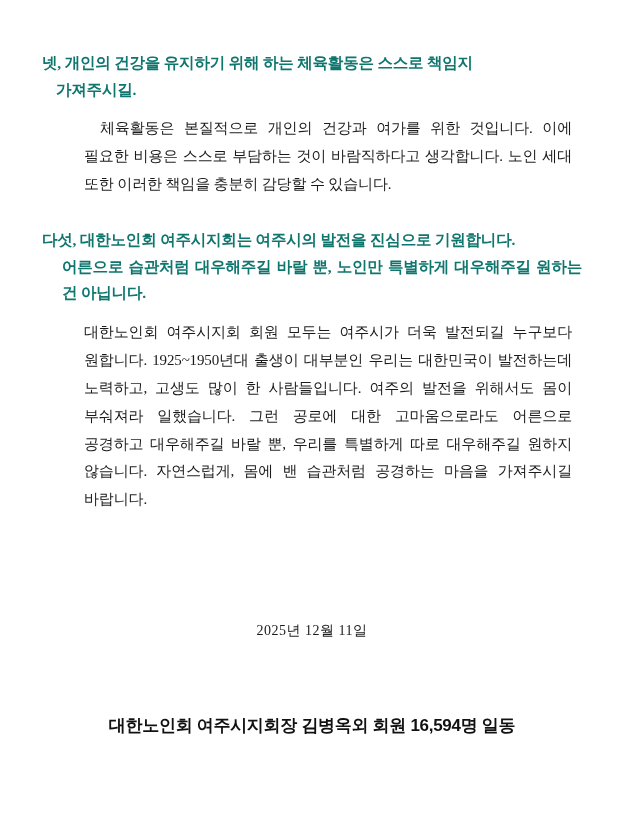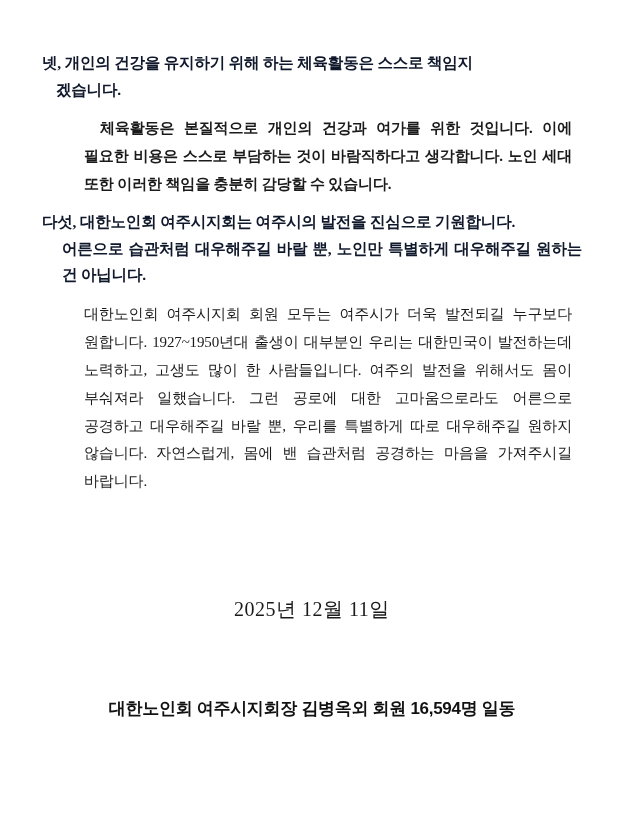--- a/index.html
+++ b/index.html
@@ -16,94 +16,93 @@
     overflow: hidden;
   }
   .page {
     width: 624px;
     height: 820px;
     box-sizing: border-box;
     padding: 50px 42px 20px 42px;
     position: relative;
   }
   .heading {
-    color: #0f172a;
+    color: #0f766e;
     font-weight: bold;
     font-size: 15.5px;
     line-height: 1.72;
     letter-spacing: -0.2px;
     text-align: justify;
     margin: 0 0 4px 0;
   }
   .heading.h1 {
     padding-left: 0;
     text-indent: 0;
   }
   .heading.h1 .cont {
     display: block;
     padding-left: 14px;
   }
   .heading.h2 {
-    margin-top: 10px;
+    margin-top: 28px;
   }
   .heading.h2 .cont {
     display: block;
     padding-left: 20px;
   }
   .para {
     font-size: 15px;
     line-height: 1.86;
     text-align: justify;
     margin: 12px 0 0 0;
     padding-left: 42px;
     padding-right: 10px;
     letter-spacing: -0.15px;
     word-break: keep-all;
   }
   .para.indent-first {
     text-indent: 16px;
-    font-weight: bold;
   }
   .spacer-lg {
     height: 96px;
   }
   .date-line {
     text-align: center;
-    font-size: 20px;
+    font-size: 14px;
     letter-spacing: 0.5px;
-    margin-top: 4px;
+    margin-top: 12px;
   }
   .signature {
     text-align: center;
     font-family: "Liberation Sans", "DejaVu Sans", sans-serif;
     font-weight: bold;
     font-size: 17px;
     letter-spacing: -0.3px;
     margin-top: 74px;
     color: #111111;
   }
 </style>
 </head>
 <body>
 
 <div class="page">
 
   <p class="heading h1">
     <span>넷, 개인의 건강을 유지하기 위해 하는 체육활동은 스스로 책임지</span>
-    <span class="cont">겠습니다.</span>
+    <span class="cont">가져주시길.</span>
   </p>
 
   <p class="para indent-first">체육활동은 본질적으로 개인의 건강과 여가를 위한 것입니다. 이에 필요한 비용은 스스로 부담하는 것이 바람직하다고 생각합니다. 노인 세대 또한 이러한 책임을 충분히 감당할 수 있습니다.</p>
 
   <p class="heading h2">
     <span>다섯, 대한노인회 여주시지회는 여주시의 발전을 진심으로 기원합니다.</span>
     <span class="cont">어른으로 습관처럼 대우해주길 바랄 뿐, 노인만 특별하게 대우해주길 원하는건 아닙니다.</span>
   </p>
 
-  <p class="para">대한노인회 여주시지회 회원 모두는 여주시가 더욱 발전되길 누구보다 원합니다. 1927~1950년대 출생이 대부분인 우리는 대한민국이 발전하는데 노력하고, 고생도 많이 한 사람들입니다. 여주의 발전을 위해서도 몸이 부숴져라 일했습니다. 그런 공로에 대한 고마움으로라도 어른으로 공경하고 대우해주길 바랄 뿐, 우리를 특별하게 따로 대우해주길 원하지 않습니다. 자연스럽게, 몸에 밴 습관처럼 공경하는 마음을 가져주시길 바랍니다.</p>
+  <p class="para">대한노인회 여주시지회 회원 모두는 여주시가 더욱 발전되길 누구보다 원합니다. 1925~1950년대 출생이 대부분인 우리는 대한민국이 발전하는데 노력하고, 고생도 많이 한 사람들입니다. 여주의 발전을 위해서도 몸이 부숴져라 일했습니다. 그런 공로에 대한 고마움으로라도 어른으로 공경하고 대우해주길 바랄 뿐, 우리를 특별하게 따로 대우해주길 원하지 않습니다. 자연스럽게, 몸에 밴 습관처럼 공경하는 마음을 가져주시길 바랍니다.</p>
 
   <div class="spacer-lg"></div>
 
   <p class="date-line">2025년 12월 11일</p>
 
   <p class="signature">대한노인회 여주시지회장 김병옥외 회원 16,594명 일동</p>
 
 </div>
 
 </body></html>

